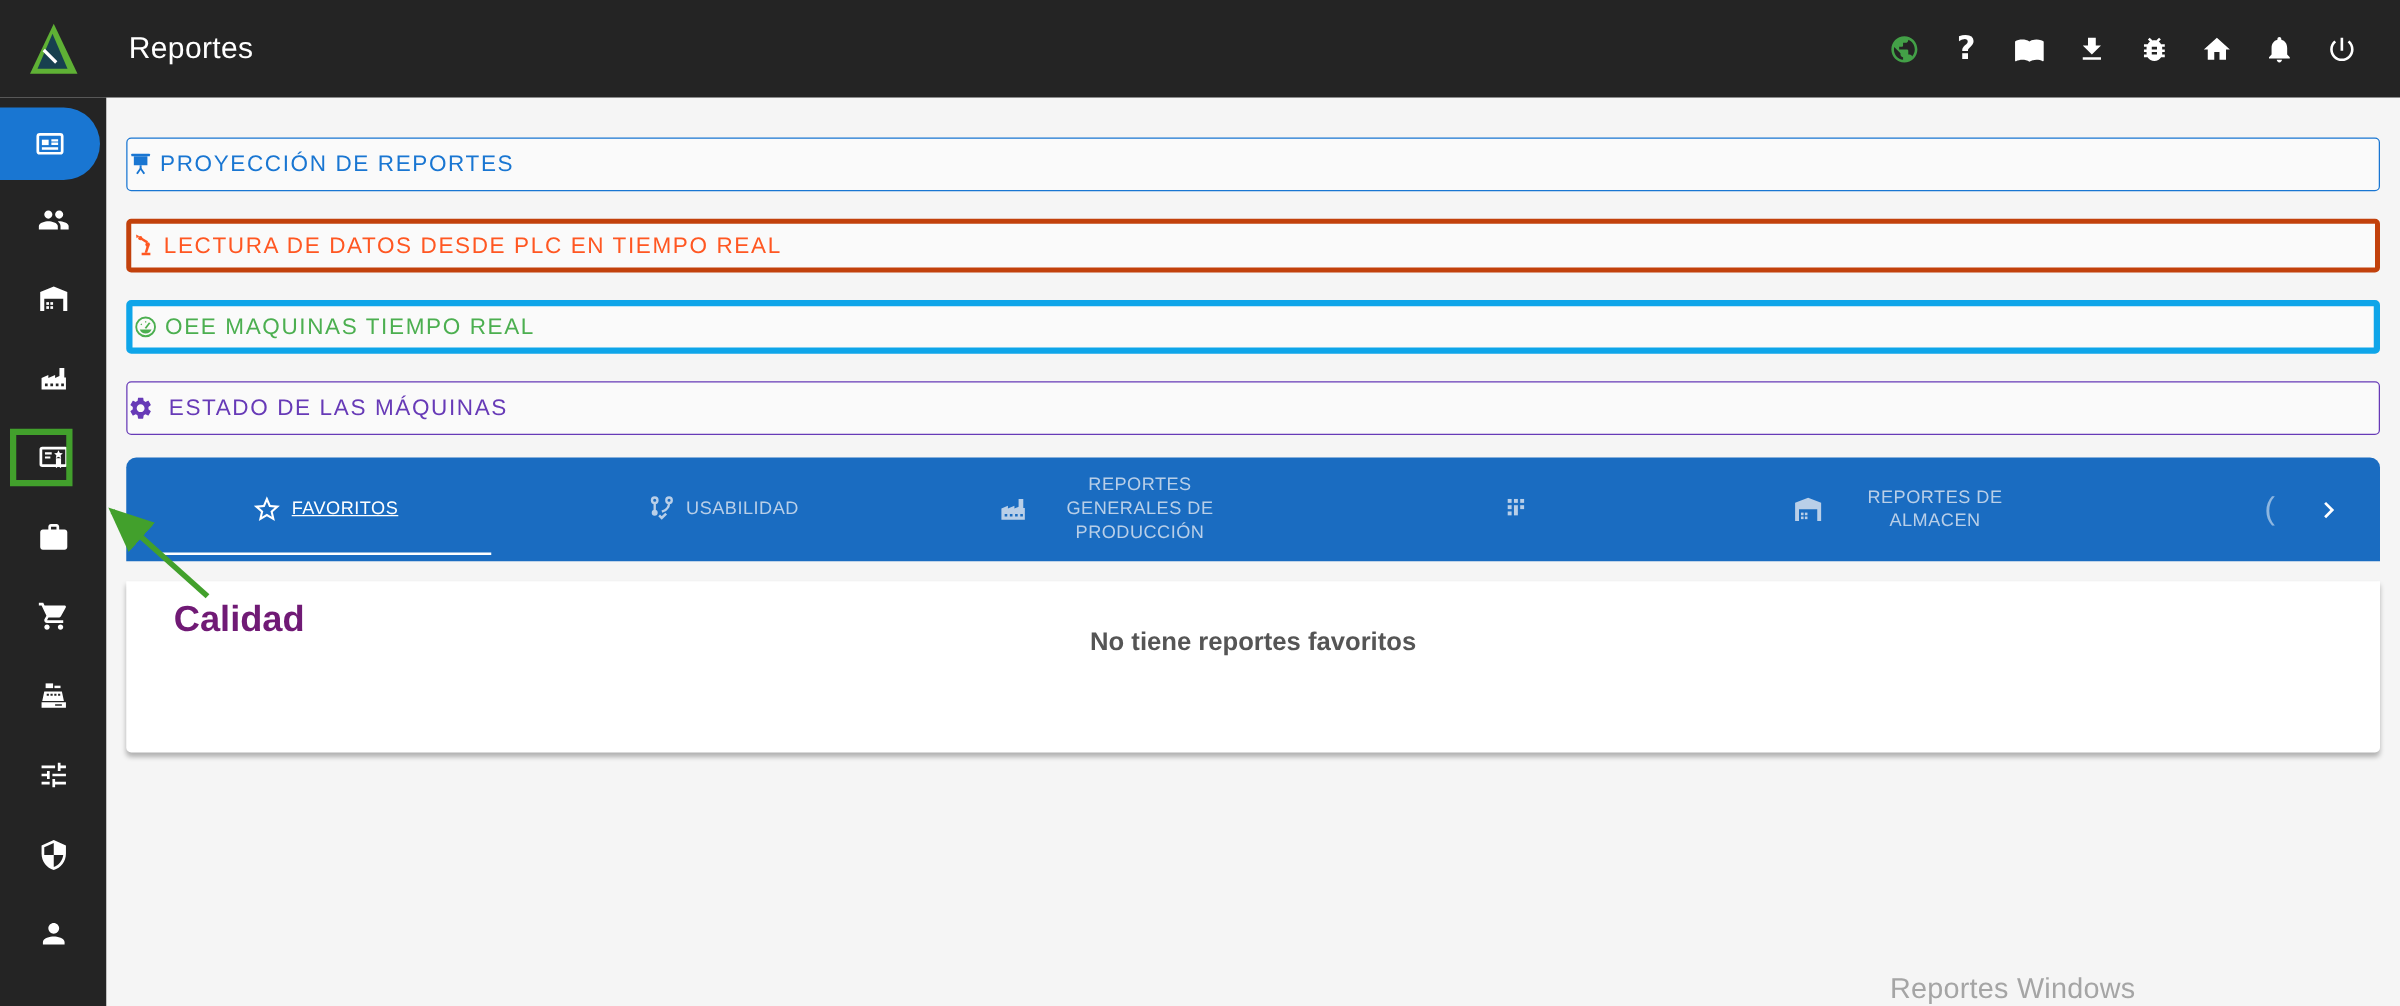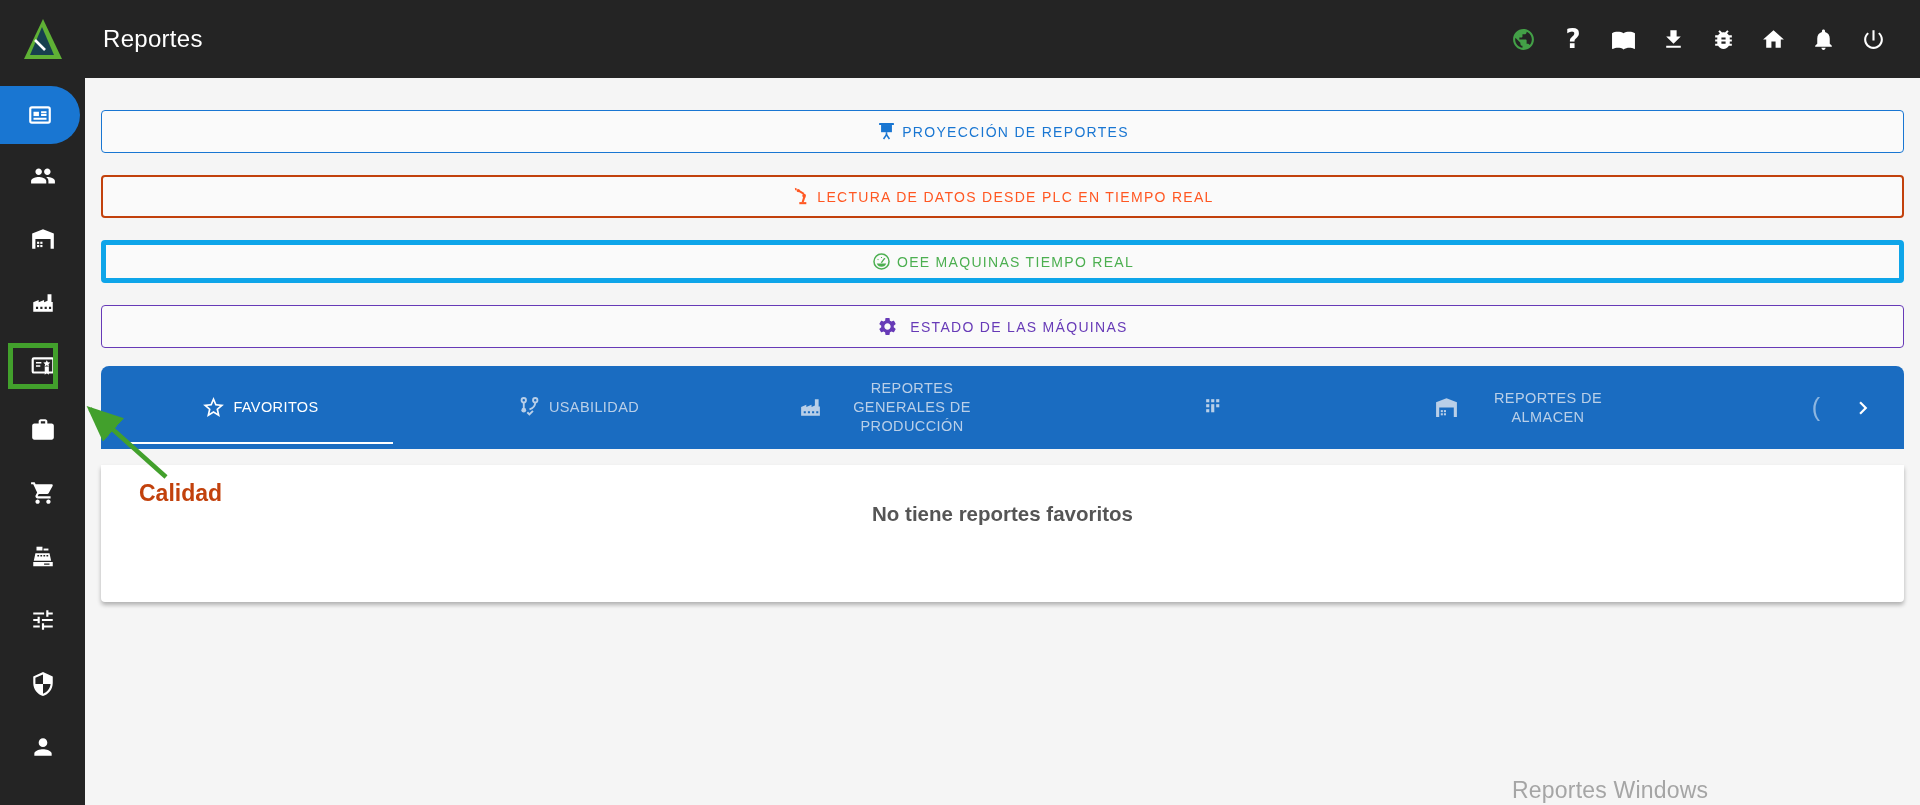--- a/index.html
+++ b/index.html
@@ -25,53 +25,53 @@
                display:flex;align-items:center;justify-content:center;color:#fff;cursor:pointer;flex:none;}
   .side-item{height:63.5px;width:85px;display:flex;align-items:center;justify-content:center;
              color:#fff;cursor:pointer;position:relative;flex:none;}
   .side-item svg,.side-active svg{width:26px;height:26px;fill:currentColor;}
   .hl-box{position:absolute;left:8px;top:8px;width:50px;height:46px;border:5px solid #42a02c;
           box-sizing:border-box;}
 
   
   .content{position:absolute;left:85px;top:78px;width:1835px;height:727px;}
   .banner{margin:22px 16px 0;height:43px;border-radius:4px;background:#fafafa;display:flex;
-          align-items:center;justify-content:center;gap:5px;cursor:pointer;font-size:14px;
+          align-items:center;justify-content:flex-start;gap:5px;cursor:pointer;font-size:18px;
           letter-spacing:1.3px;box-sizing:border-box;text-transform:uppercase;}
   .banner.first{margin-top:32px;}
   .banner svg{width:21px;height:21px;fill:currentColor;flex:none;}
   .b-blue{border:1px solid #1976d2;color:#1976d2;}
-  .b-orange{border:2px solid #c2410c;color:#ff5722;}
+  .b-orange{border:4px solid #c2410c;color:#ff5722;}
   .b-green{border:5px solid #0ea5e9;color:#4caf50;}
   .b-purple{border:1px solid #673ab7;color:#673ab7;gap:12px;}
 
   
   .tabbar{margin:18px 16px 0;height:83px;background:#1a6cc1;border-radius:8px 8px 0 0;display:flex;}
   .tabs{flex:1;display:flex;}
   .tab{flex:1;display:flex;align-items:center;justify-content:center;gap:7px;color:#b9cfe8;
        cursor:pointer;position:relative;text-transform:uppercase;font-size:14.5px;font-weight:500;
        letter-spacing:.4px;text-align:center;line-height:1.3;padding:0 8px;}
   .tab svg{width:25px;height:25px;fill:currentColor;flex:none;}
   .tab-label{max-width:165px;}
-  .tab.active{color:#fff;}
+  .tab.active{color:#fff;text-decoration:underline;}
   .indicator{position:absolute;bottom:5px;left:26px;right:26px;height:2.5px;background:#fff;}
   .chev-zone{width:185px;display:flex;align-items:center;justify-content:flex-end;gap:30px;
              padding-right:28px;}
   .paren{color:rgba(255,255,255,.5);font-size:25px;line-height:1;cursor:default;}
   .chev-btn{width:26px;height:26px;cursor:pointer;display:flex;align-items:center;justify-content:center;}
   .chev-btn svg{width:26px;height:26px;fill:#fff;}
 
   
   .card{margin:16px 16px;height:137px;background:#fff;border-radius:0 0 4px 4px;
         box-shadow:0 3px 4px rgba(0,0,0,.28);font-weight:bold;}
   .empty-msg{padding-top:37px;text-align:center;font-size:20.5px;color:#555;}
 
   
   .annotation-layer{position:absolute;left:0;top:0;width:1920px;height:805px;pointer-events:none;z-index:10;}
-  .calidad{position:absolute;left:139px;top:480px;color:#c2410c;font-size:23px;font-weight:700;}
+  .calidad{position:absolute;left:139px;top:480px;color:#701a75;font-size:29px;font-weight:700;}
   .arrow-svg{position:absolute;left:0;top:0;}
 
   
   .watermark{position:absolute;left:1512px;top:777px;color:#a5a5a5;font-size:23px;font-weight:300;
              letter-spacing:.2px;}
 </style>
 </head>
 <body>
 
 <div class="app">

